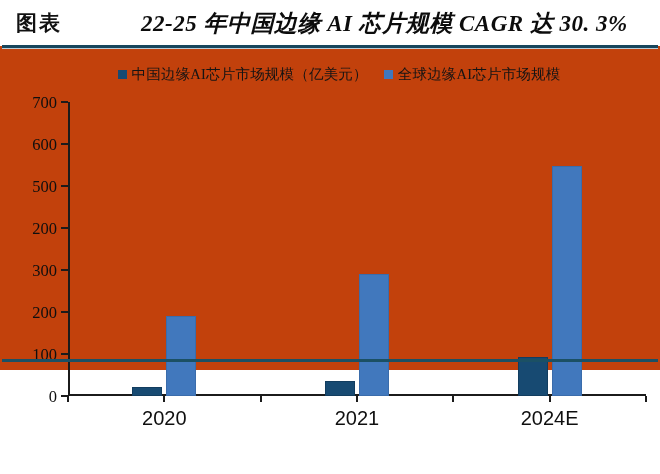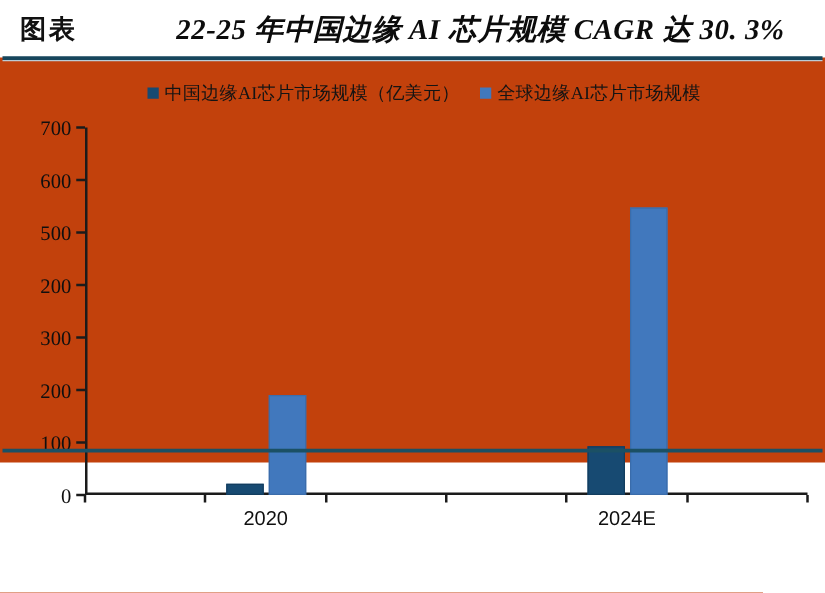--- a/index.html
+++ b/index.html
@@ -175,21 +175,21 @@
   .bar.global {
     background: #4178bd;
     border: 1px solid #3a6cab;
   }
   .x-label {
     position: absolute;
     top: calc(100% + 11px);
     left: 50%;
     transform: translateX(-50%);
     font-family: "Liberation Sans", sans-serif;
-    font-size: 16px;
+    font-size: 20px;
     color: #0f0f0f;
     white-space: nowrap;
   }
 
   .footer-rule {
     position: absolute;
     left: 2px;
     right: 2px;
     bottom: 8px;
     height: 3px;
@@ -221,20 +221,25 @@
 
   <div class="plot-wrap">
     <div class="plot" id="plot">
       <div class="y-axis"></div>
       <div class="x-axis"></div>
       <div class="bars" id="bars">
           <div class="group">
             <div class="bar china" style="height: 3.14286%;"></div>
             <div class="bar global" style="height: 27.1429%;"></div>
             <div class="x-label">2020</div>
+          </div>
+          <div class="group">
+            <div class="bar china" style="height: 5.14286%;"></div>
+            <div class="bar global" style="height: 41.4286%;"></div>
+            <div class="x-label">2021</div>
           </div>
           <div class="group">
             <div class="bar china" style="height: 13.2857%;"></div>
             <div class="bar global" style="height: 78.1429%;"></div>
             <div class="x-label">2024E</div>
           </div>
         </div>
     <div class="tick" style="bottom: calc(0% - 1px);"></div>
         <div class="tick-label" style="bottom: calc(0% - 1px); top: auto; transform: translateY(50%);">0</div>
         <div class="tick" style="bottom: calc(14.2857% - 1px);"></div>

